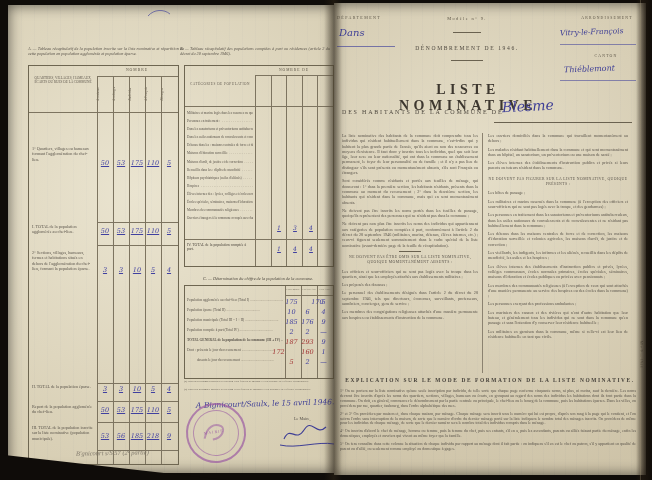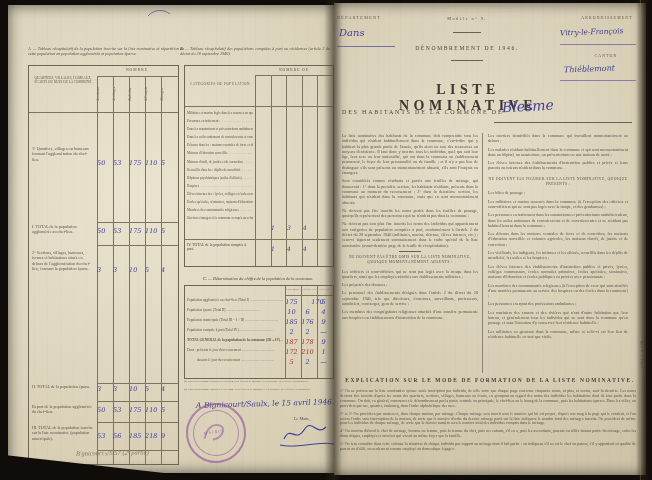--- a/index.html
+++ b/index.html
@@ -18,21 +18,21 @@
   .j{text-align:justify;}
   .tiny{font-size:4.2px;line-height:5.3px;color:#5a544b;}
   .micro{font-size:3.4px;line-height:4.2px;color:#645d52;}
   .hand{font-family:"DejaVu Serif",serif;font-style:italic;color:#3e3e96;}
   .handnum{font-family:"DejaVu Serif",serif;font-style:italic;color:#4040a0;font-size:6.5px;}
   .red{color:#a23434!important;}
   .box{position:absolute;border:1px solid #6e6651;}
   .vl{position:absolute;width:1px;background:#7d7460;}
   .hl{position:absolute;height:1px;background:#7d7460;}
   .vals{position:absolute;display:flex;}
-  .vals span{width:16px;text-align:left;}
+  .vals span{width:16px;text-align:center;text-decoration:underline;}
   .vcols{position:absolute;display:flex;}
   .vcols span{writing-mode:vertical-rl;transform:rotate(180deg);font-size:3px;line-height:3.4px;
               width:16px;text-align:center;color:#6a6355;}
   .cat{white-space:nowrap;overflow:hidden;font-size:3.3px;line-height:8.1px;color:#5a544b;}
   .cat::after{content:" ..........................................................";letter-spacing:1px;color:#8a8170;}
   .crow{position:relative;height:10px;}
   .crow .lbl{width:96px;font-size:3.5px;line-height:4.1px;color:#5a544b;white-space:nowrap;overflow:hidden;}
   .crow .lbl::after{content:" ......................................";color:#8a8170;}
   .crow b{position:absolute;top:0;width:15px;text-align:center;font-weight:normal;}
   .gut{left:324px;top:0;width:18px;height:480px;
@@ -219,27 +219,27 @@
         </div>
         <div class="crow">
           <div class="lbl">Population comptée à part (Total IV)</div>
           <b class="handnum" style="left:97px;">2</b>
           <b class="handnum" style="left:113px;">2</b>
           <b class="handnum" style="left:129px;">—</b>
         </div>
         <div class="crow">
           <div class="lbl" style="font-weight:bold;">TOTAL GÉNÉRAL de la population de la commune (III + IV)</div>
           <b class="handnum red" style="left:97px;">187</b>
-          <b class="handnum red" style="left:113px;">178</b>
+          <b class="handnum red" style="left:113px;">293</b>
           <b class="handnum" style="left:129px;">9</b>
         </div>
         <div class="crow">
           <div class="lbl">Dont : présents le jour du recensement</div>
-          <b class="handnum red" style="left:97px;">172</b>
-          <b class="handnum red" style="left:113px;">210</b>
+          <b class="handnum red" style="left:84px;">172</b>
+          <b class="handnum red" style="left:113px;">160</b>
           <b class="handnum" style="left:129px;">1</b>
         </div>
         <div class="crow">
           <div class="lbl" style="padding-left:10px;">absents le jour du recensement</div>
           <b class="handnum red" style="left:97px;">5</b>
           <b class="handnum" style="left:113px;">2</b>
           <b class="handnum" style="left:129px;">—</b>
         </div>
       </div>
     </div>

